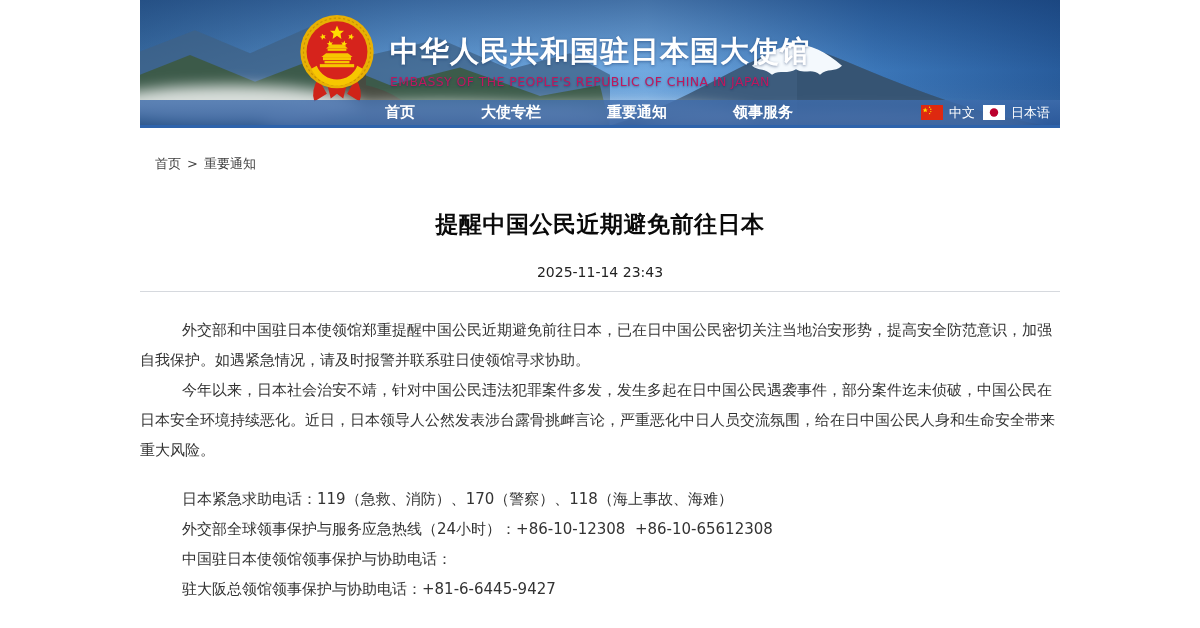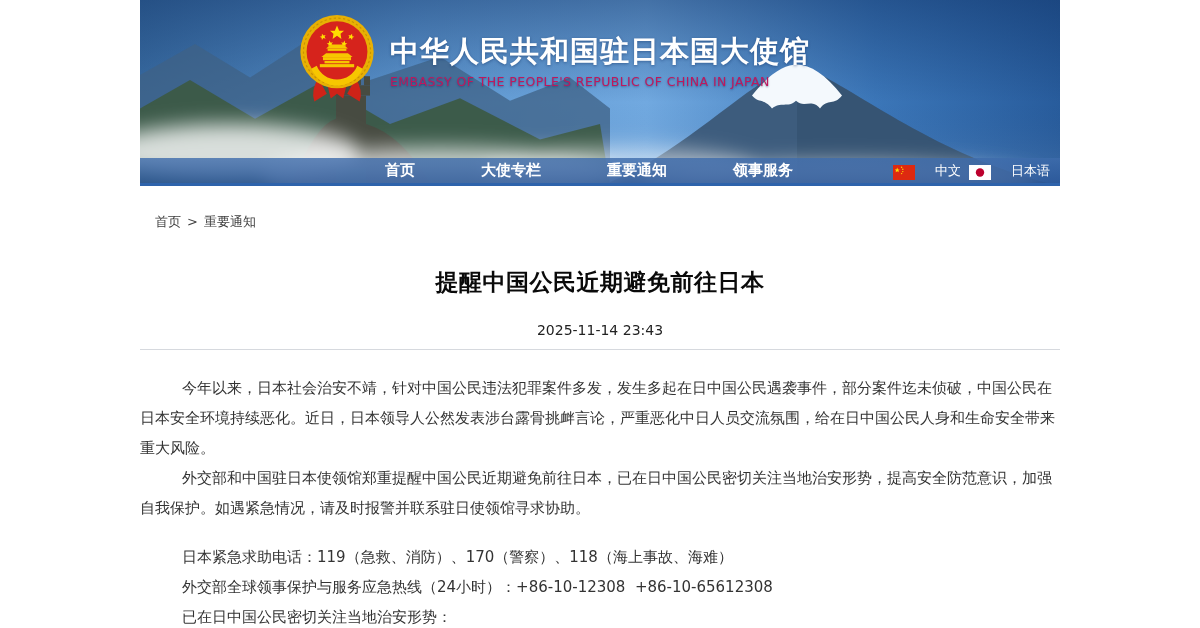--- a/index.html
+++ b/index.html
@@ -4,21 +4,21 @@
 <style>
   * { box-sizing: border-box; }
   html, body { margin: 0; padding: 0; }
   body {
     width: 1200px; height: 628px; background: #ffffff;
     font-family: "DejaVu Sans", "Liberation Sans", sans-serif;
   }
   .page { width: 920px; margin: 0 auto; position: relative; }
 
   
-  .banner { position: relative; height: 186px; overflow: hidden; }
+  .banner { position: relative; height: 128px; overflow: hidden; }
   .banner-bg { position: absolute; inset: 0; width: 100%; height: 100%; display: block; }
   .banner-content {
     position: absolute; top: 11px; left: 158px;
     display: flex; align-items: center; gap: 14px; z-index: 2;
   }
   .emblem { width: 78px; height: 100px; flex: 0 0 auto; }
   .banner-title {
     margin: 0; color: #ffffff; font-size: 29px; font-weight: bold;
     letter-spacing: 1px; line-height: 1.25;
     text-shadow: 0 1px 3px rgba(10,40,90,.45);
@@ -32,21 +32,21 @@
     height: 28px; display: flex; align-items: center;
     padding-left: 245px;
     background: linear-gradient(180deg, rgba(62,108,172,.80), rgba(40,85,152,.82));
     border-bottom: 3px solid #2e63ab;
   }
   .banner-nav a.nav-item {
     color: #fff; font-size: 15px; font-weight: bold; text-decoration: none;
     margin-right: 66px; white-space: nowrap;
   }
   .lang { margin-left: auto; display: flex; align-items: center; gap: 8px; padding-right: 10px; }
-  .lang a { display: flex; align-items: flex-end; gap: 20px; color: #fff; font-size: 13px; text-decoration: none; }
+  .lang a { display: flex; align-items: center; gap: 6px; color: #fff; font-size: 13px; text-decoration: none; }
   .flag { display: block; width: 22px; height: 15px; }
 
   
   .breadcrumb { margin: 27px 0 13px 15px; font-size: 13px; color: #404040; }
   .breadcrumb a { color: #404040; text-decoration: none; }
   .breadcrumb .sep { margin: 0 6px; }
 
   
   .article-title {
     margin: 36px 0 0; text-align: center;
@@ -181,26 +181,26 @@
   <div class="breadcrumb">
     <a href="#">首页</a><span class="sep">&gt;</span><span>重要通知</span>
   </div>
 
   <main>
     <h2 class="article-title">提醒中国公民近期避免前往日本</h2>
     <div class="article-date">2025-11-14 23:43</div>
     <hr class="divider">
 
     <div class="article-body">
+      <p class="para">外交部和中国驻日本使领馆郑重提醒中国公民近期避免前往日本，已在日中国公民密切关注当地治安形势，提高安全防范意识，加强自我保护。如遇紧急情况，请及时报警并联系驻日使领馆寻求协助。</p>
       <p class="para">今年以来，日本社会治安不靖，针对中国公民违法犯罪案件多发，发生多起在日中国公民遇袭事件，部分案件迄未侦破，中国公民在日本安全环境持续恶化。近日，日本领导人公然发表涉台露骨挑衅言论，严重恶化中日人员交流氛围，给在日中国公民人身和生命安全带来重大风险。</p>
-      <p class="para">外交部和中国驻日本使领馆郑重提醒中国公民近期避免前往日本，已在日中国公民密切关注当地治安形势，提高安全防范意识，加强自我保护。如遇紧急情况，请及时报警并联系驻日使领馆寻求协助。</p>
 
       <div class="contacts">
         <p>日本紧急求助电话：119（急救、消防）、170（警察）、118（海上事故、海难）</p>
         <p>外交部全球领事保护与服务应急热线（24小时）：+86-10-12308  +86-10-65612308</p>
-        <p>已在日中国公民密切关注当地治安形势：</p>
+        <p>中国驻日本使领馆领事保护与协助电话：</p>
         <p>驻大阪总领馆领事保护与协助电话：+81-6-6445-9427</p>
 
       </div>
     </div>
   </main>
 
 </div>
 
 </body></html>

